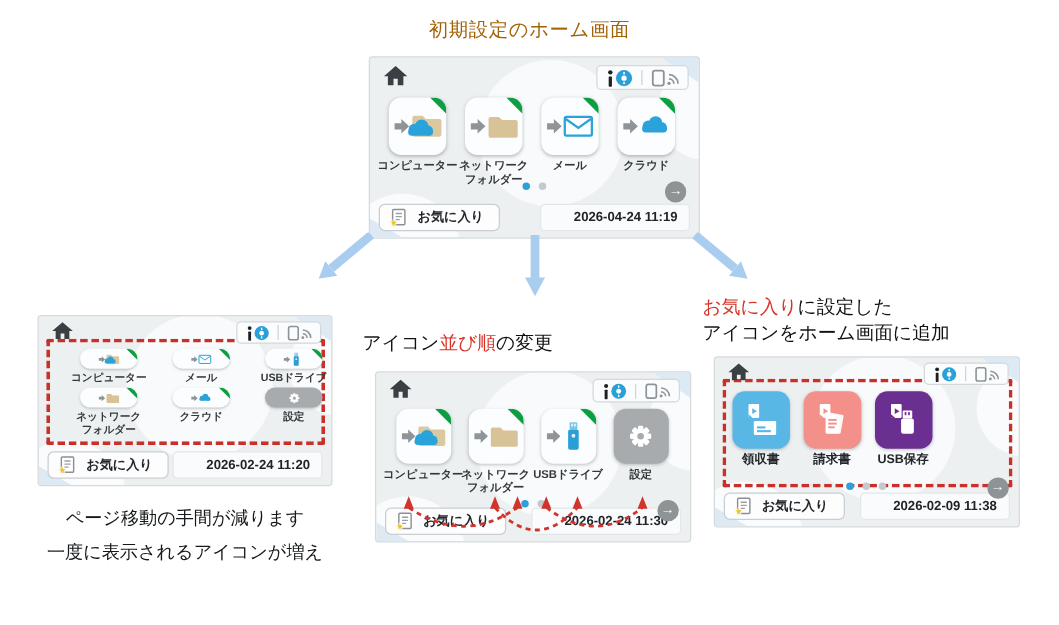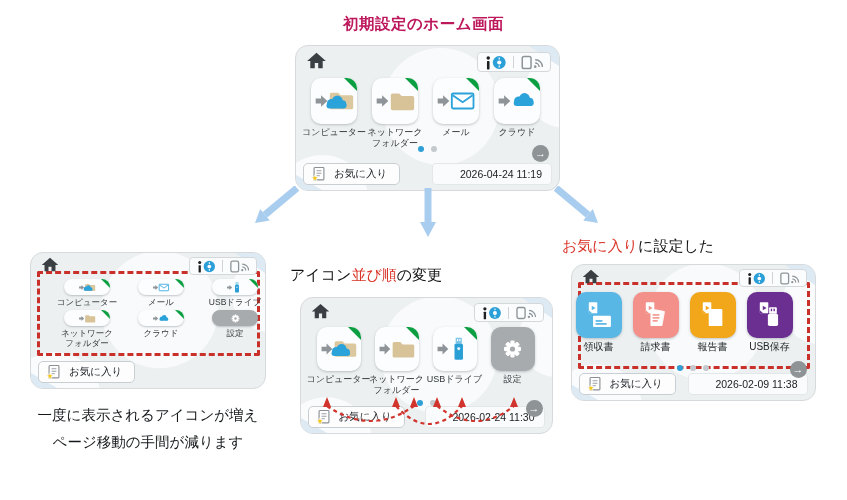--- a/index.html
+++ b/index.html
@@ -1,48 +1,48 @@
 <!DOCTYPE html>
 <html><head>
 <meta charset="utf-8">
 <style>
   * { margin:0; padding:0; box-sizing:border-box; }
   body { background:#fff; font-family:"Liberation Sans","DejaVu Sans",sans-serif; }
   .canvas { position:relative; width:847px; height:500px; background:#fff; overflow:hidden; }
 
   .main-title { position:absolute; top:14px; left:0; right:0; text-align:center;
-    font-size:15.5px; color:#be185d; letter-spacing:.5px;font-weight:bold; }
+    font-size:15.5px; color:#a16207; letter-spacing:.5px; }
 
   
   .screen { position:relative; margin:0 auto; background-color:#edf0f1;
-    border:1px solid #d6dadd; border-radius:13px; overflow:hidden;
+    border:1px solid #d6dadd; border-radius:3px; overflow:hidden;
     background-image:
       radial-gradient(circle at 55% 42%, #f8fafb 0 58px, rgba(0,0,0,0) 59px),
       radial-gradient(circle at 10% 108%, #f9fbfc 0 46px, rgba(0,0,0,0) 47px),
-      radial-gradient(circle at 102% 30%, #f9fbfc 0 38px, rgba(0,0,0,0) 39px); }
+      radial-gradient(circle at 102% 30%, #f9fbfc 0 38px, rgba(0,0,0,0) 39px); font-weight: bold; }
   .screen-top  { position:absolute; left:295px; top:45px; width:265px; height:146px; margin:0; }
   .screen-left { width:236px; height:137px; }
   .screen-mid  { width:253px; height:137px; }
   .screen-right{ width:245px; height:137px; }
   .deco-tr { position:absolute; top:0; right:0; width:0; height:0;
     border-top:20px solid #dde9f3; border-left:30px solid transparent; z-index:0; }
   .deco-bl { position:absolute; bottom:0; left:0; width:0; height:0;
     border-bottom:15px solid #dde9f3; border-right:26px solid transparent; z-index:0; }
 
   .scr-head { display:flex; justify-content:space-between; align-items:flex-start;
     padding:6px 8px 0 10px; position:relative; z-index:3; }
   .status { background:#fbfcfd; border:1px solid #d4d8da; border-radius:4px;
     display:flex; align-items:center; gap:5px; padding:2px 6px; height:20px; }
   .vdiv { width:1px; height:12px; background:#cfd4d7; }
 
   
   .tiles { display:flex; position:relative; z-index:2; }
   .tiles-top { padding-left:12px; gap:9px; margin-top:6px; }
   .tiles-mid { padding-left:13px; gap:8px; margin-top:5px; }
-  .tiles-right { padding-left:1px; gap:5px; margin-top:5px; }
+  .tiles-right { padding-left:11px; gap:5px; margin-top:5px; }
   .tile-wrap { display:flex; flex-direction:column; align-items:center; width:52px; }
   .tiles-mid .tile-wrap { width:50px; }
   .tile { position:relative; width:46px; height:46px; background:#fcfdfe; border-radius:10px;
     box-shadow:0 1px 2.5px rgba(90,100,110,.35); overflow:hidden;
     display:flex; align-items:center; justify-content:center; }
   .tiles-mid .tile { width:44px; height:44px; }
   .tile.gray { background:#a7abae; }
   .tile.t-blue { background:#59b7e6; } .tile.t-pink { background:#f3908a; }
   .tile.t-orange { background:#f2a71b; } .tile.t-purple { background:#6b2e91; }
   .corner { position:absolute; top:0; right:0; width:0; height:0;
@@ -387,25 +387,26 @@
           </div>
         </div>
       </div>
       <div class="scr-foot">
         <div class="fav-btn">
           <svg width="18" height="17">
               <use href="#sym-fav"></use>
             </svg>
           <span>お気に入り</span>
         </div>
+        <div class="stamp">2026-02-24 11:20</div>
       </div>
     </div>
     <div class="caption">
+      <div>ページ移動の手間が減ります</div>
       <div>一度に表示されるアイコンが増え</div>
-      <div>ページ移動の手間が減ります</div>
     </div>
   </div>
 
   <div class="panel panel-mid">
     <div class="panel-title"><span>アイコン</span><span class="red">並び順</span><span>の変更</span></div>
     <div class="screen screen-mid">
       <span class="deco-tr"></span>
       <span class="deco-bl"></span>
       <div class="scr-head" style="padding-top:5px;">
         <svg width="19" height="16">
@@ -489,20 +490,21 @@
         <div class="stamp">2026-02-24 11:30</div>
       </div>
     </div>
     <div class="caption">
     </div>
   </div>
 
   <div class="panel panel-right">
     <div class="panel-title">
       <div><span class="red">お気に入り</span><span>に設定した</span></div>
+      <div>アイコンをホーム画面に追加</div>
     </div>
     <div class="screen screen-right">
       <span class="deco-tr"></span>
       <span class="deco-bl"></span>
       <div class="scr-head" style="padding-top:4px;">
         <svg width="18" height="15">
             <use href="#sym-home"></use>
           </svg>
         <div class="status" style="height:18px;">
           <svg width="21" height="13">
@@ -526,28 +528,20 @@
         </div>
         <div class="tile-wrap">
           <div class="tile t-pink">
             <svg width="34" height="34" viewBox="0 0 40 40">
                 <use href="#p-invoice"></use>
               </svg>
           </div>
           <div class="tile-label">請求書</div>
         </div>
         <div class="tile-wrap">
-          <div class="tile t-orange">
-            <svg width="34" height="34" viewBox="0 0 40 40">
-                <use href="#p-report"></use>
-              </svg>
-          </div>
-          <div class="tile-label">報告書</div>
-        </div>
-        <div class="tile-wrap">
           <div class="tile t-purple">
             <svg width="34" height="34" viewBox="0 0 40 40">
                 <use href="#p-usbsave"></use>
               </svg>
           </div>
           <div class="tile-label">USB保存</div>
         </div>
       </div>
       <div class="dots" style="bottom:29px;">
         <span class="dot on"></span>

